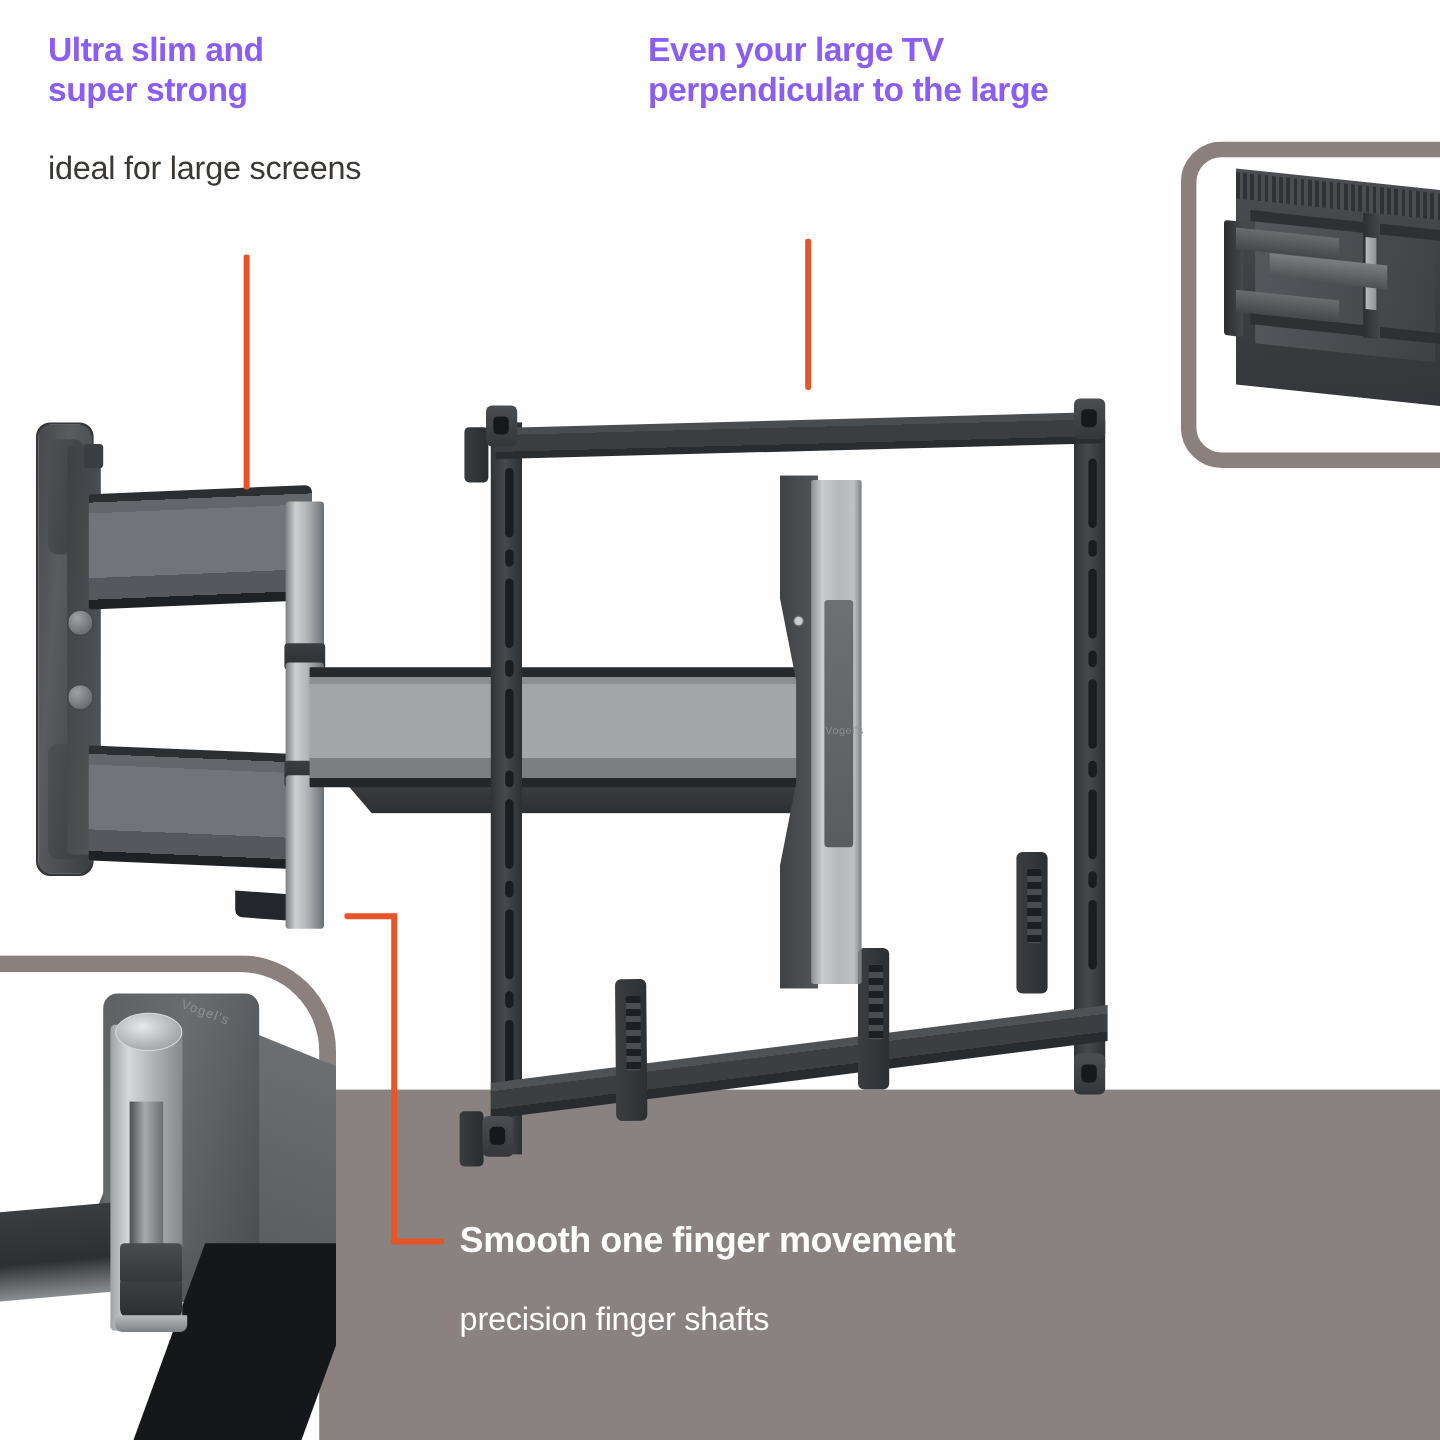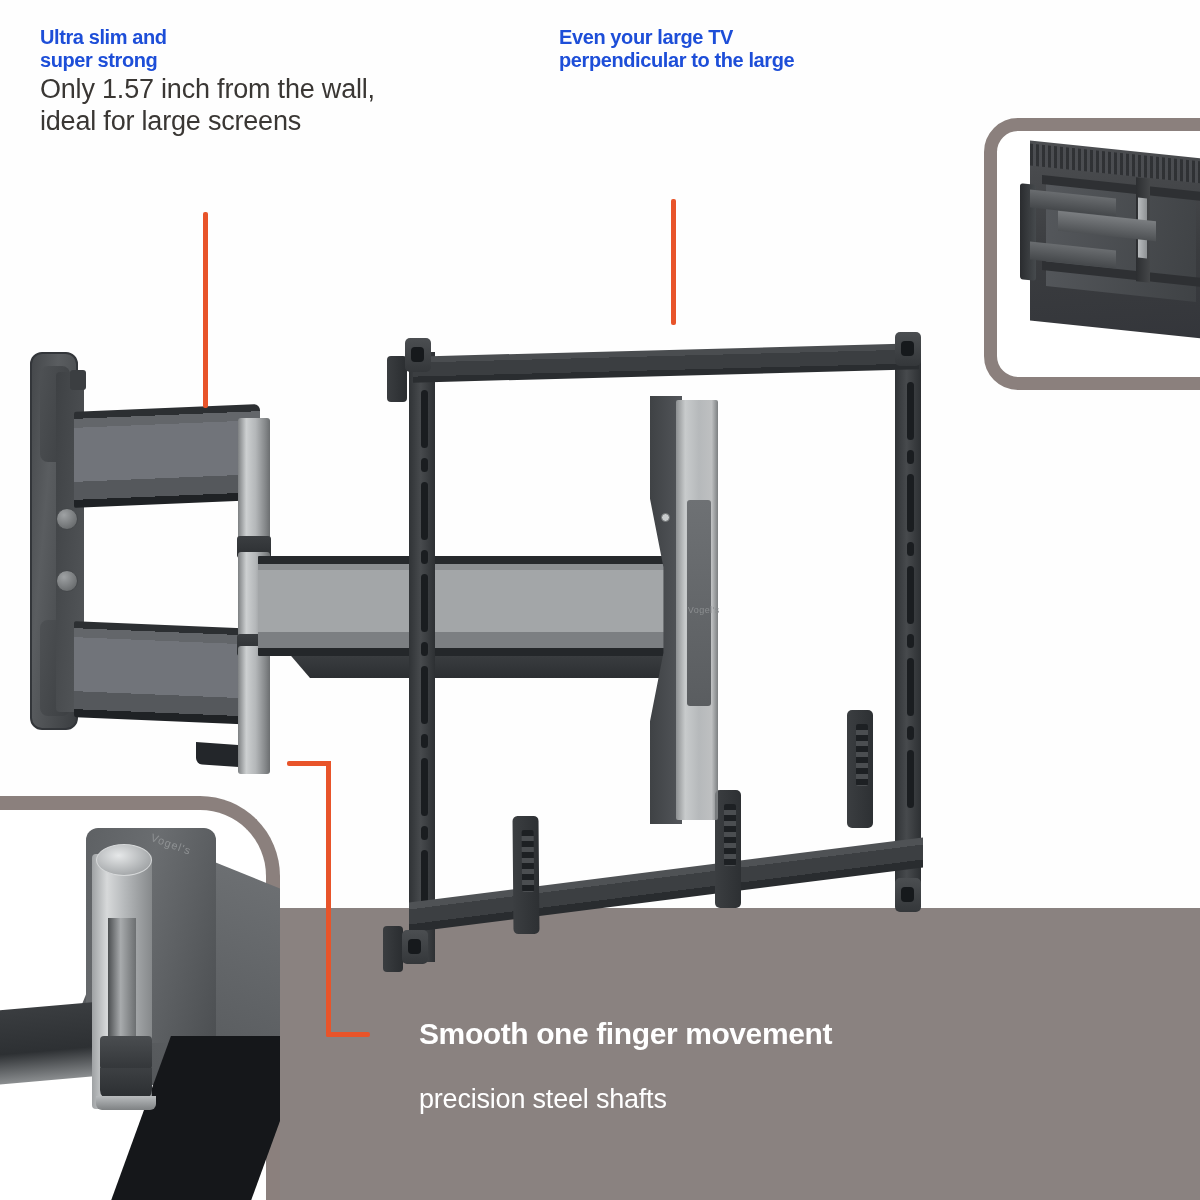--- a/index.html
+++ b/index.html
@@ -22,37 +22,37 @@
   .grey-band {
     position: absolute;
     left: 0; top: 908px;
     width: 1200px; height: 292px;
     background: #8a8280;
   }
 
   
   .callout { position: absolute; }
   .callout h2 {
-    font-size: 20px;
+    font-size: 28px;
     font-weight: 700;
     line-height: 1.17;
     letter-spacing: -0.4px;
-    color: #1d4ed8;
+    color: #8b5cf6;
   }
   .callout p {
     font-size: 27px;
     font-weight: 400;
     line-height: 1.2;
     letter-spacing: -0.2px;
     color: #3a3734;
   }
   #callout-slim { left: 40px; top: 26px; width: 500px; }
-  #callout-perp { left: 559px; top: 26px; width: 470px; }
-
-  #callout-smooth { left: 383px; top: 1016px; width: 680px; margin-left: 36px; }
+  #callout-perp { left: 540px; top: 26px; width: 470px; }
+
+  #callout-smooth { left: 383px; top: 1016px; width: 680px; }
   #callout-smooth h2 { color: #ffffff; font-size: 30px; }
   #callout-smooth p  { color: #ffffff; font-size: 27px; }
 
   
   .orange-line {
     position: absolute;
     background: #e8542a;
     border-radius: 2px;
   }
   #pointer-slim  { left: 203px; top: 212px; width: 5px;  height: 196px; }
@@ -520,35 +520,35 @@
   <div class="orange-line" id="pointer-smooth-h1"></div>
   <div class="orange-line" id="pointer-smooth-v"></div>
   <div class="orange-line" id="pointer-smooth-h2"></div>
 
   <div class="callout" id="callout-slim">
     <h2>
       <span>Ultra slim and</span><br>
       <span>super strong</span>
     </h2>
     <p>
-      <span>Only  1.57 inch from the wall,</span><br>
+      <br>
       <span>ideal for large screens</span>
     </p>
   </div>
 
   <div class="callout" id="callout-perp">
     <h2>
       <span>Even your large TV</span><br>
       <span>perpendicular to the large</span>
     </h2>
   </div>
 
   <div class="callout" id="callout-smooth">
     <h2>
       <span>Smooth one finger movement</span>
     </h2>
     <p>
       <br>
-      <span>precision steel shafts</span>
+      <span>precision finger shafts</span>
     </p>
   </div>
 
 </div>
 
 </body></html>

